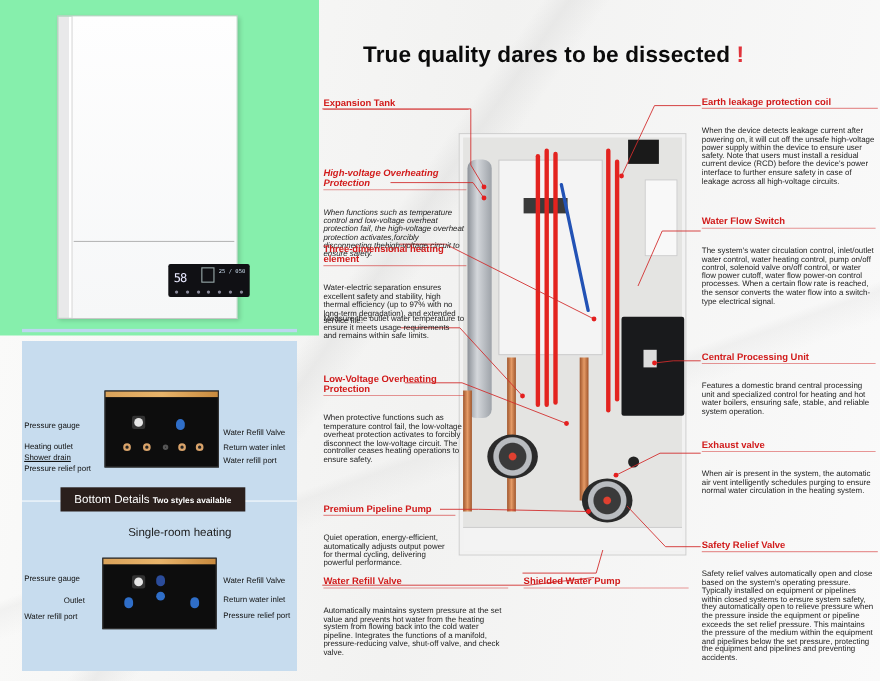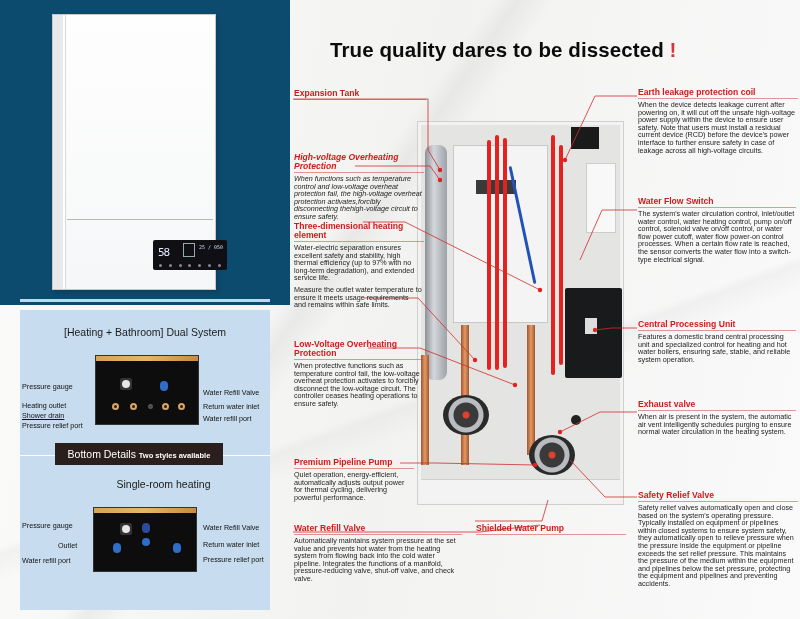--- a/index.html
+++ b/index.html
@@ -13,21 +13,21 @@
   .marble {
     position: absolute; inset: 0;
     background:
       linear-gradient(125deg, rgba(255,255,255,0) 40%, rgba(200,200,200,0.25) 42%, rgba(255,255,255,0) 45%),
       linear-gradient(160deg, rgba(255,255,255,0) 60%, rgba(210,210,210,0.2) 61%, rgba(255,255,255,0) 64%),
       linear-gradient(100deg, #fbfbfa 0%, #f2f2f1 50%, #fafafa 100%);
   }
   
   .boiler-wrap {
     position: absolute; left: 0; top: 0; width: 290px; height: 305px;
-    background: #0c4a6e;
+    background: #86efac;
   }
   .boiler {
     position: absolute; left: 52px; top: 14px; width: 164px; height: 276px;
     background: linear-gradient(90deg, #e9e9ea 0 10px, #ffffff 10px 100%);
     border: 1px solid #c8c8c8;
     box-shadow: 2px 2px 4px rgba(0,0,0,0.15);
   }
   .boiler .front {
     position: absolute; left: 12px; top: 0; right: 0; bottom: 0;
     background: linear-gradient(180deg, #fefefe 0%, #f6f7f8 100%);
@@ -106,21 +106,21 @@
   .pump { position: absolute; width: 46px; height: 40px; border-radius: 50%; background: radial-gradient(circle at 50% 50%, #e04030 0 3px, #3a3a3a 4px 12px, #b9bcc0 13px 17px, #2a2a2a 18px); }
   .bottom-tray { position: absolute; left: 0; right: 0; bottom: 0; height: 22px; background: #f3f3f3; border-top: 1px solid #cfcfcf; }
   .vent { position: absolute; width: 10px; height: 10px; border-radius: 50%; background: #222; }
 
   
   svg.leaders { position: absolute; left: 0; top: 0; width: 800px; height: 619px; pointer-events: none; }
 
   
   .ann { position: absolute; }
   .ann h3 {
-    font-size: 8.6px; font-weight: bold; color: #d11b1b; line-height: 9px; margin-bottom: 2px;
+    font-size: 8.6px; font-weight: bold; color: #d11b1b; line-height: 9px; margin-bottom: 16px;
     border-bottom: 1px solid rgba(209,27,27,0.45); padding-bottom: 1px;
   }
   .ann p { font-size: 7.2px; line-height: 7.6px; color: #1d1d1d; }
 </style>
 </head>
 <body>
 
 <div class="marble"></div>
 
 <div class="boiler-wrap">
@@ -139,21 +139,20 @@
           <span></span>
           <span></span>
           <span></span>
       </div>
     </div>
   </div>
   <div class="lightbar"></div>
 </div>
 
 <div class="bottom-panel">
-  <div class="bp-title" style="top:16px;">[Heating + Bathroom] Dual System</div>
 
   <div class="bp-photo" style="left:75px; top:45px; height:70px;">
     <div class="wood"></div>
     <div class="gauge" style="left:24px; top:22px;"></div>
     <div class="bport" style="left:64px; top:25px;"></div>
     <div class="port" style="left:16px; top:47px;"></div>
     <div class="port" style="left:34px; top:47px;"></div>
     <div class="port" style="left:52px; top:48px; width:5px; height:5px; border-color:#555;"></div>
     <div class="port" style="left:66px; top:47px;"></div>
     <div class="port" style="left:82px; top:47px;"></div>

